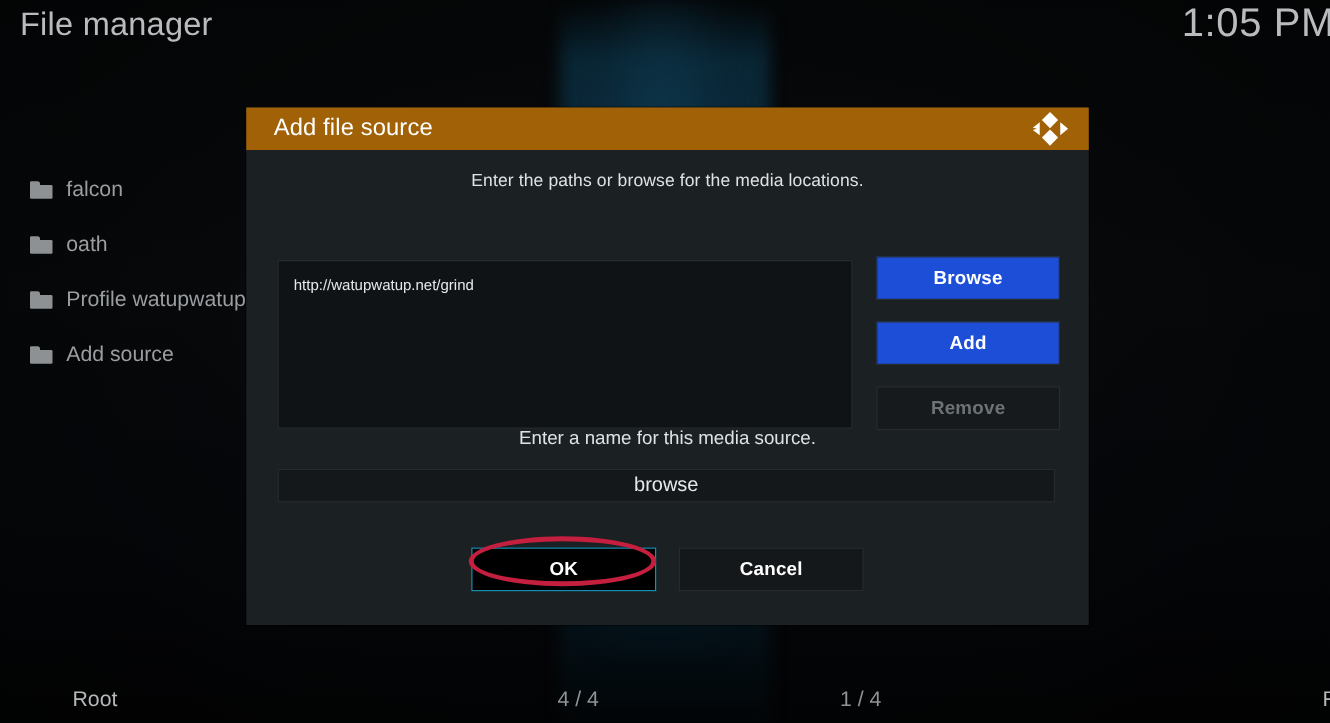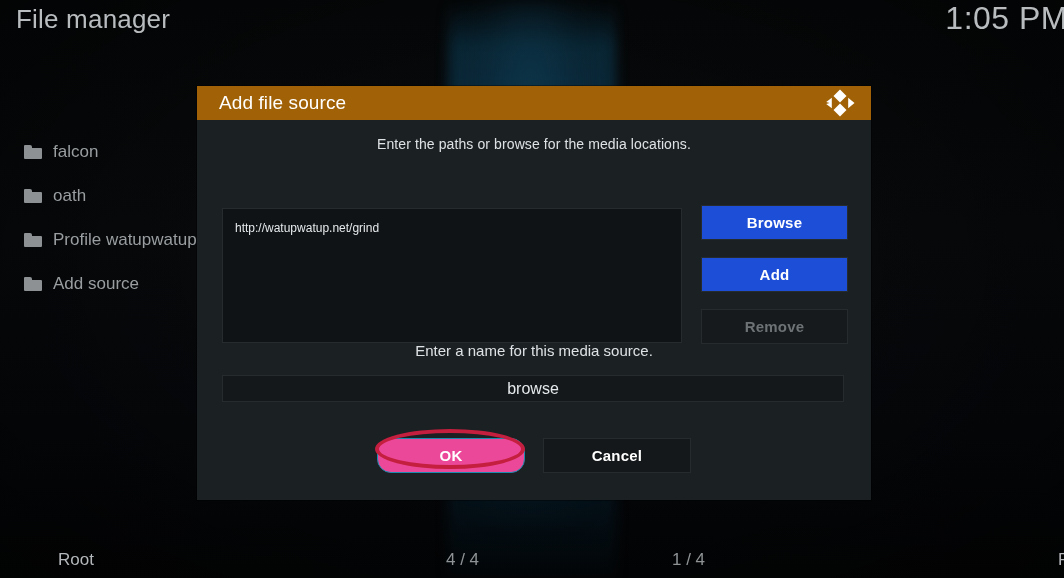--- a/index.html
+++ b/index.html
@@ -267,24 +267,23 @@
     border: 1px solid #262b2e;
     display: flex;
     align-items: center;
     justify-content: center;
     font-size: 15px;
     font-weight: bold;
     color: #ffffff;
     letter-spacing: 0.2px;
   }
   .fbtn.focused {
-    background: #ec4899;
+    background: #000000;
     border-color: #1a8cb0;
     color: #ffffff;
-    border-radius: 14px;
   }
 
   
   .annot-ellipse {
     position: absolute;
     left: 375px;
     top: 429px;
     width: 150px;
     height: 40px;
     border: 4px solid #c41f3e;

